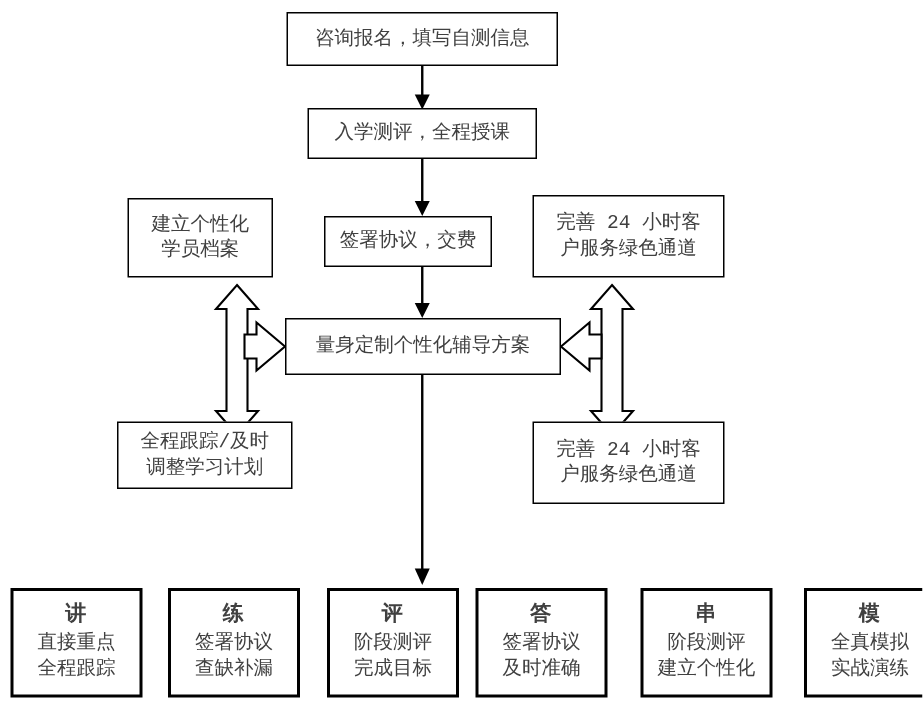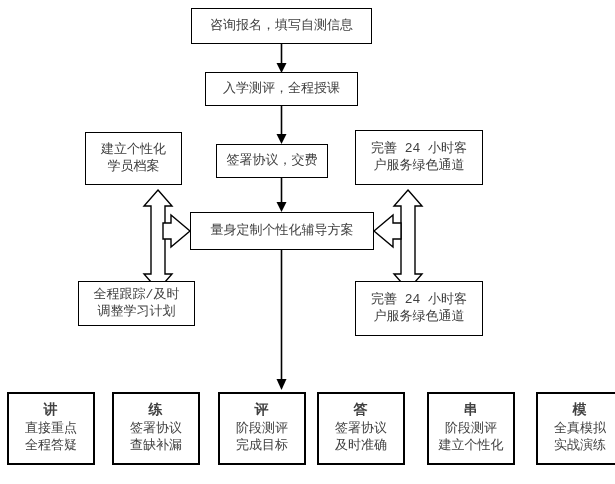--- a/index.html
+++ b/index.html
@@ -146,21 +146,21 @@
   </div>
 
   <div class="node" style="left:355px; top:281px; width:128px; height:55px;">
     <span class="line">完善 24 小时客</span>
     <span class="line">户服务绿色通道</span>
   </div>
 
   <div class="node thick" style="left:7px; top:392px; width:88px; height:73px;">
     <span class="line kanji-head">讲</span>
     <span class="line">直接重点</span>
-    <span class="line">全程答疑</span>
+    <span class="line">全程跟踪</span>
   </div>
 
   <div class="node thick" style="left:112px; top:392px; width:88px; height:73px;">
     <span class="line kanji-head">练</span>
     <span class="line">签署协议</span>
     <span class="line">查缺补漏</span>
   </div>
 
   <div class="node thick" style="left:218px; top:392px; width:88px; height:73px;">
     <span class="line kanji-head">评</span>

